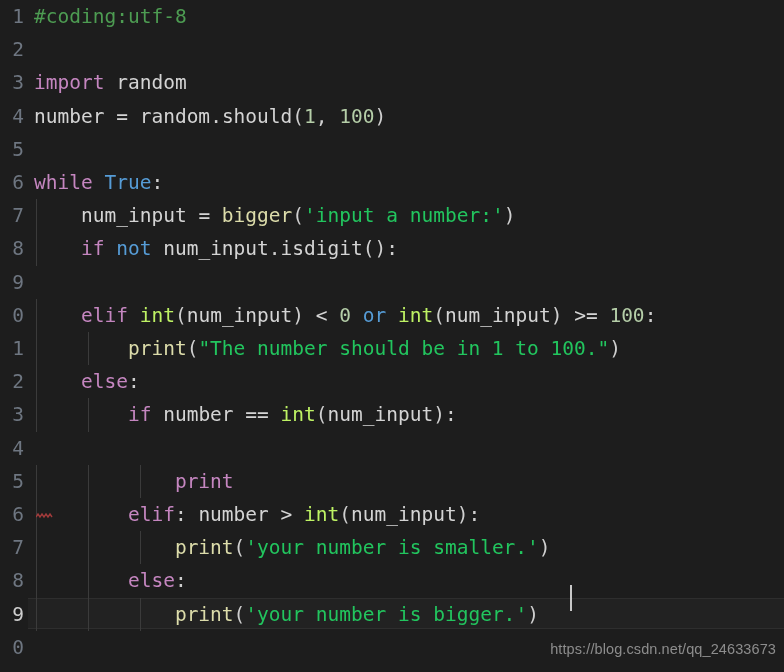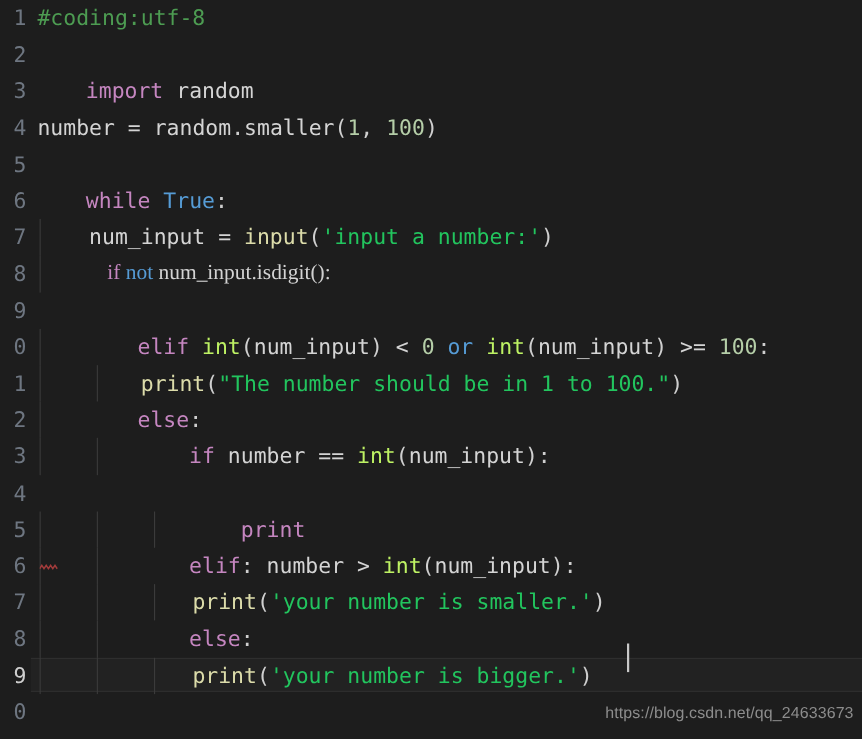--- a/index.html
+++ b/index.html
@@ -102,21 +102,21 @@
   #caret {
     position: absolute;
     width: 2px;
     height: 26px;
     background: #c8c8c8;
     z-index: 5;
   }
 
   
   .t-com  { color: #4d9c52; }
-  .t-kw   { color: #c586c0; margin-left: 44px; }
+  .t-kw   { color: #c586c0; }
   .t-blt  { color: #569cd6; }
   .t-type { color: #bef264; }
   .t-fn   { color: #dcdcaa; }
   .t-str  { color: #22c55e; }
   .t-num  { color: #b5cea8; }
   .t-pln  { color: #d4d4d4; }
   .t-op   { color: #d4d4d4; }
   .t-pun  { color: #cfcfcf; }
 
   
@@ -134,25 +134,25 @@
 </style>
 </head>
 <body>
 
 <div id="editor">
 
   <div id="code">
       <div class="row" style="top: 0px;"><div class="rowtext"><span class="t-com">#coding:utf-8</span></div></div>
       <div class="row" style="top: 33.2px;"><div class="rowtext"></div></div>
       <div class="row" style="top: 66.4px;"><div class="rowtext"><span class="t-kw">import</span><span class="t-pln"> random</span></div></div>
-      <div class="row" style="top: 99.6px;"><div class="rowtext"><span class="t-pln">number </span><span class="t-op">= </span><span class="t-pln">random</span><span class="t-pun">.</span><span class="t-pln">smaller</span><span class="t-pun">(</span><span class="t-num">1</span><span class="t-pun">, </span><span class="t-num">100</span><span class="t-pun">)</span></div></div>
+      <div class="row" style="top: 99.6px;"><div class="rowtext"><span class="t-pln">number </span><span class="t-op">= </span><span class="t-pln">random</span><span class="t-pun">.</span><span class="t-pln">should</span><span class="t-pun">(</span><span class="t-num">1</span><span class="t-pun">, </span><span class="t-num">100</span><span class="t-pun">)</span></div></div>
       <div class="row" style="top: 132.8px;"><div class="rowtext"></div></div>
       <div class="row" style="top: 166px;"><div class="rowtext"><span class="t-kw">while </span><span class="t-blt">True</span><span class="t-pun">:</span></div></div>
-      <div class="row" style="top: 199.2px;"><div class="iguide" style="left: 36px;"></div><div class="rowtext"><span class="t-pln">    num_input </span><span class="t-op">= </span><span class="t-fn">input</span><span class="t-pun">(</span><span class="t-str">'input a number:'</span><span class="t-pun">)</span></div></div>
-      <div class="row" style="top: 232.4px; font-family: Liberation Serif, serif;"><div class="iguide" style="left: 36px;"></div><div class="rowtext"><span class="t-pln">    </span><span class="t-kw">if </span><span class="t-blt">not </span><span class="t-pln">num_input</span><span class="t-pun">.</span><span class="t-pln">isdigit</span><span class="t-pun">():</span></div></div>
+      <div class="row" style="top: 199.2px;"><div class="iguide" style="left: 36px;"></div><div class="rowtext"><span class="t-pln">    num_input </span><span class="t-op">= </span><span class="t-fn">bigger</span><span class="t-pun">(</span><span class="t-str">'input a number:'</span><span class="t-pun">)</span></div></div>
+      <div class="row" style="top: 232.4px;"><div class="iguide" style="left: 36px;"></div><div class="rowtext"><span class="t-pln">    </span><span class="t-kw">if </span><span class="t-blt">not </span><span class="t-pln">num_input</span><span class="t-pun">.</span><span class="t-pln">isdigit</span><span class="t-pun">():</span></div></div>
       <div class="row" style="top: 298.8px;"><div class="iguide" style="left: 36px;"></div><div class="rowtext"><span class="t-pln">    </span><span class="t-kw">elif </span><span class="t-type">int</span><span class="t-pun">(</span><span class="t-pln">num_input</span><span class="t-pun">) </span><span class="t-op">&lt; </span><span class="t-num">0 </span><span class="t-blt">or </span><span class="t-type">int</span><span class="t-pun">(</span><span class="t-pln">num_input</span><span class="t-pun">) </span><span class="t-op">&gt;= </span><span class="t-num">100</span><span class="t-pun">:</span></div></div>
       <div class="row" style="top: 332px;"><div class="iguide" style="left: 36px;"></div><div class="iguide" style="left: 88px;"></div><div class="rowtext"><span class="t-pln">        </span><span class="t-fn">print</span><span class="t-pun">(</span><span class="t-str">"The number should be in 1 to 100."</span><span class="t-pun">)</span></div></div>
       <div class="row" style="top: 365.2px;"><div class="iguide" style="left: 36px;"></div><div class="rowtext"><span class="t-pln">    </span><span class="t-kw">else</span><span class="t-pun">:</span></div></div>
       <div class="row" style="top: 398.4px;"><div class="iguide" style="left: 36px;"></div><div class="iguide" style="left: 88px;"></div><div class="rowtext"><span class="t-pln">        </span><span class="t-kw">if </span><span class="t-pln">number </span><span class="t-op">== </span><span class="t-type">int</span><span class="t-pun">(</span><span class="t-pln">num_input</span><span class="t-pun">):</span></div></div>
       <div class="row" style="top: 464.8px;"><div class="iguide" style="left: 36px;"></div><div class="iguide" style="left: 88px;"></div><div class="iguide" style="left: 140px;"></div><div class="rowtext"><span class="t-pln">            </span><span class="t-kw">print</span></div></div>
       <div class="row" style="top: 498px;"><div class="iguide" style="left: 36px;"></div><div class="iguide" style="left: 88px;"></div><div class="rowtext"><span class="t-pln">        </span><span class="t-kw">elif</span><span class="t-pun">: </span><span class="t-pln">number </span><span class="t-op">&gt; </span><span class="t-type">int</span><span class="t-pun">(</span><span class="t-pln">num_input</span><span class="t-pun">):</span></div></div>
       <div class="row" style="top: 531.2px;"><div class="iguide" style="left: 36px;"></div><div class="iguide" style="left: 88px;"></div><div class="iguide" style="left: 140px;"></div><div class="rowtext"><span class="t-pln">            </span><span class="t-fn">print</span><span class="t-pun">(</span><span class="t-str">'your number is smaller.'</span><span class="t-pun">)</span></div></div>
       <div class="row" style="top: 564.4px;"><div class="iguide" style="left: 36px;"></div><div class="iguide" style="left: 88px;"></div><div class="rowtext"><span class="t-pln">        </span><span class="t-kw">else</span><span class="t-pun">:</span></div></div>
       <div class="row current" style="top: 597.6px;"><div class="linehl"></div><div class="iguide" style="left: 36px;"></div><div class="iguide" style="left: 88px;"></div><div class="iguide" style="left: 140px;"></div><div class="rowtext"><span class="t-pln">            </span><span class="t-fn">print</span><span class="t-pun">(</span><span class="t-str">'your number is bigger.</span><span class="t-str">'</span><span class="t-pun">)</span></div></div>
       <div class="row" style="top: 630.8px;"><div class="rowtext"></div></div>

